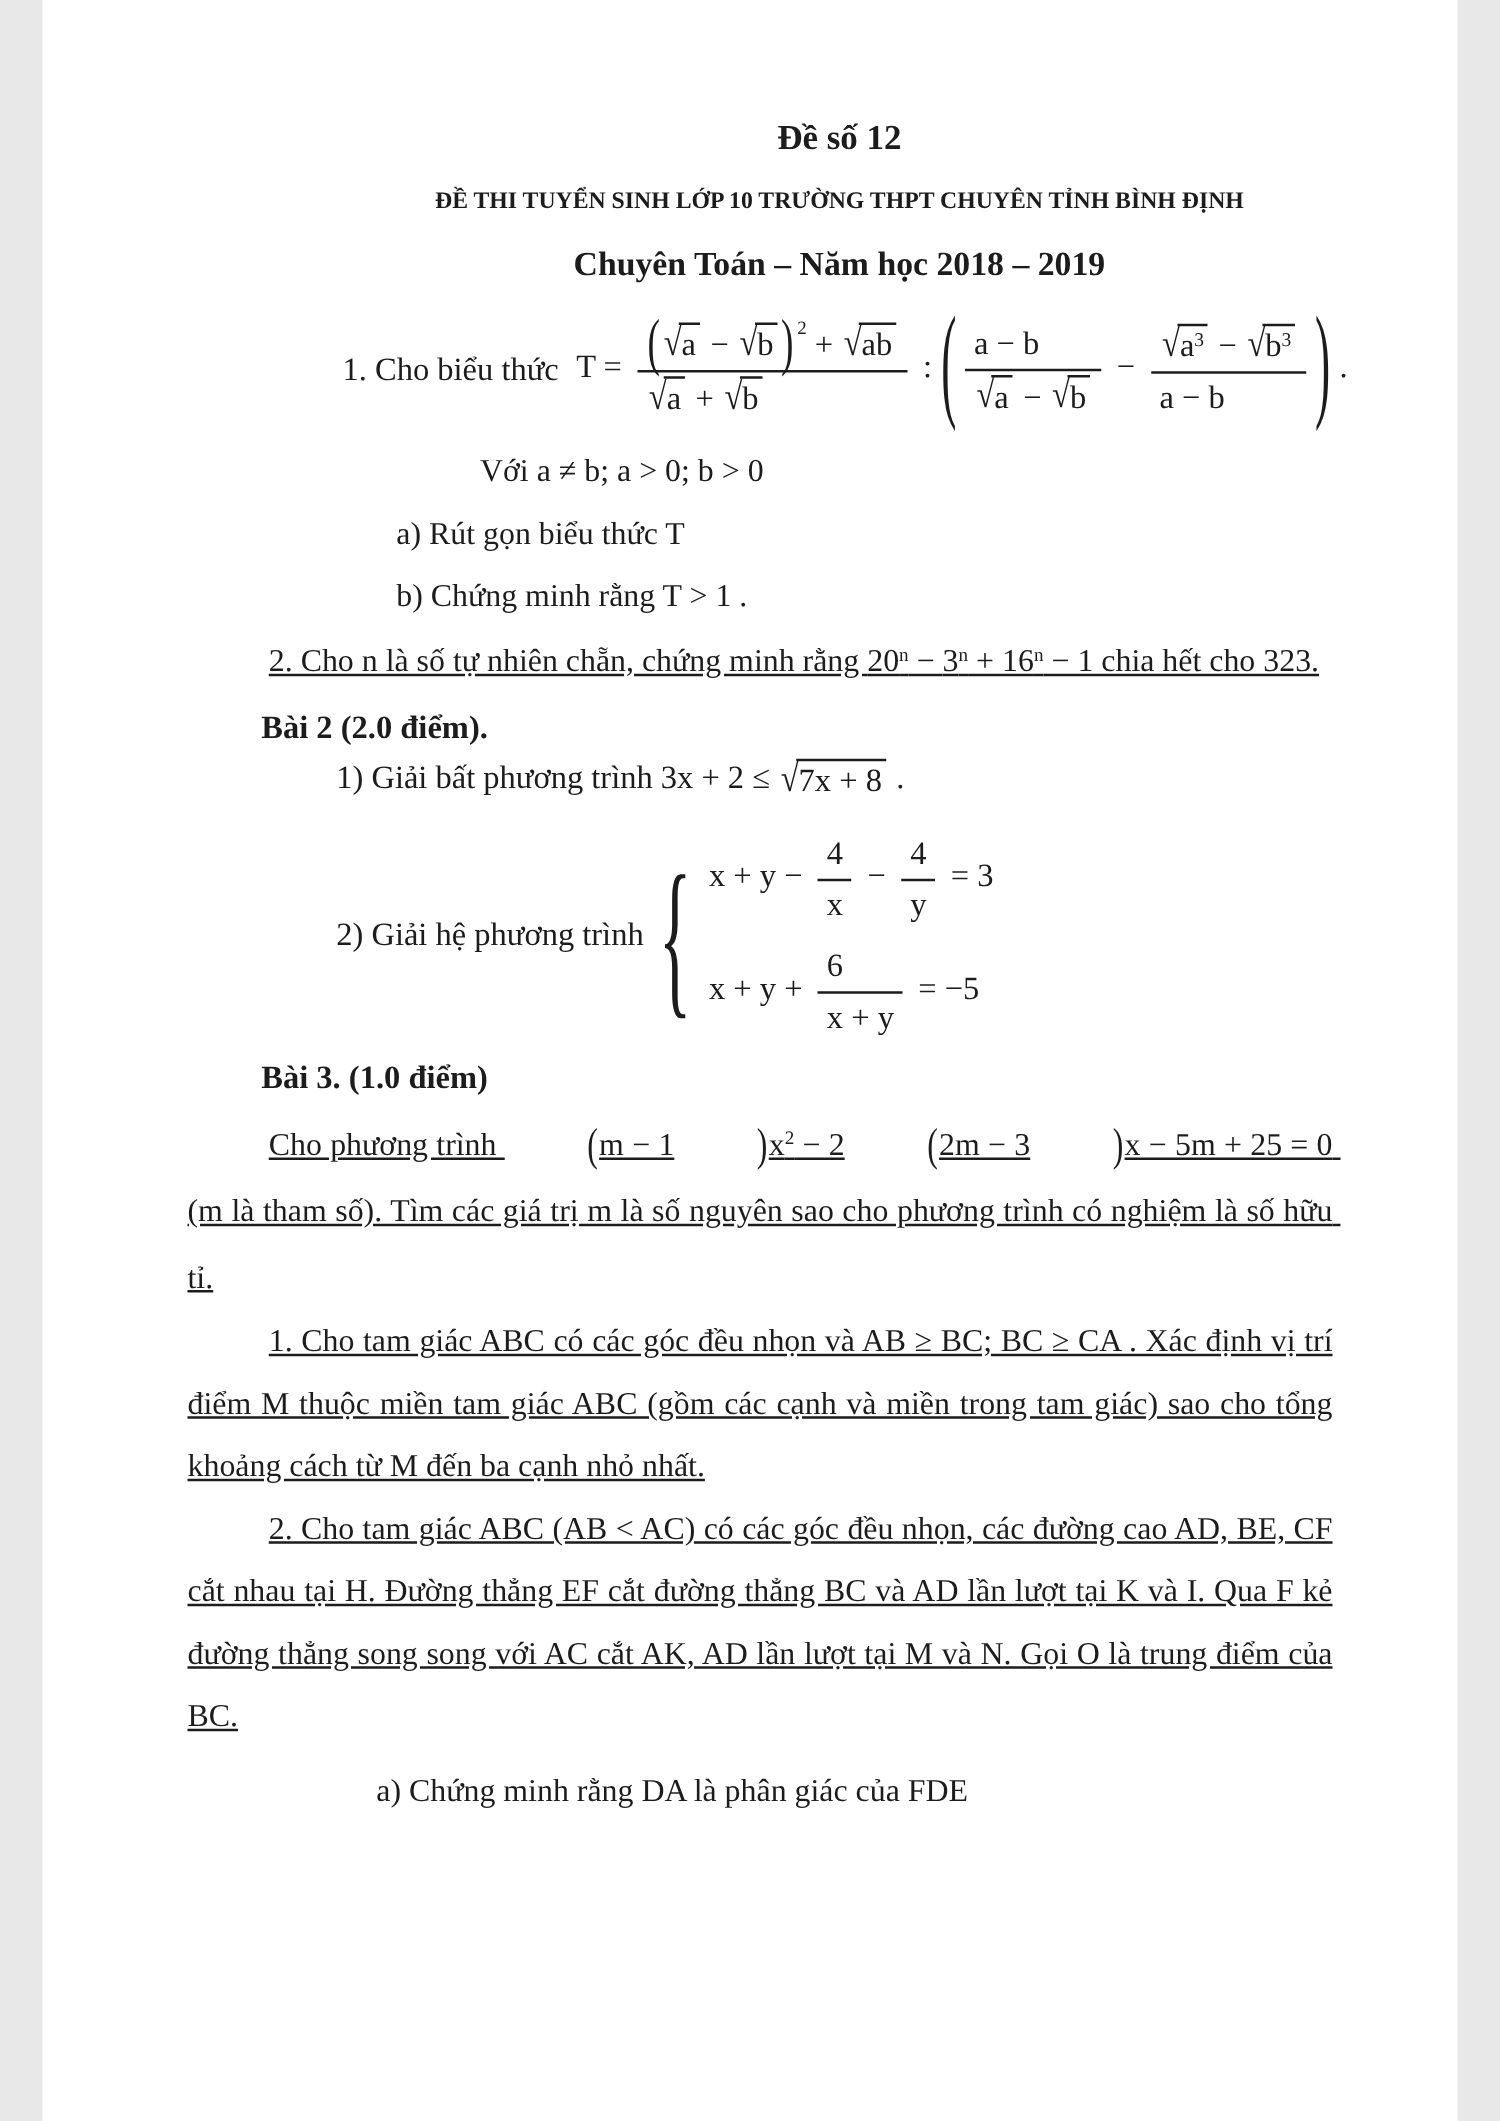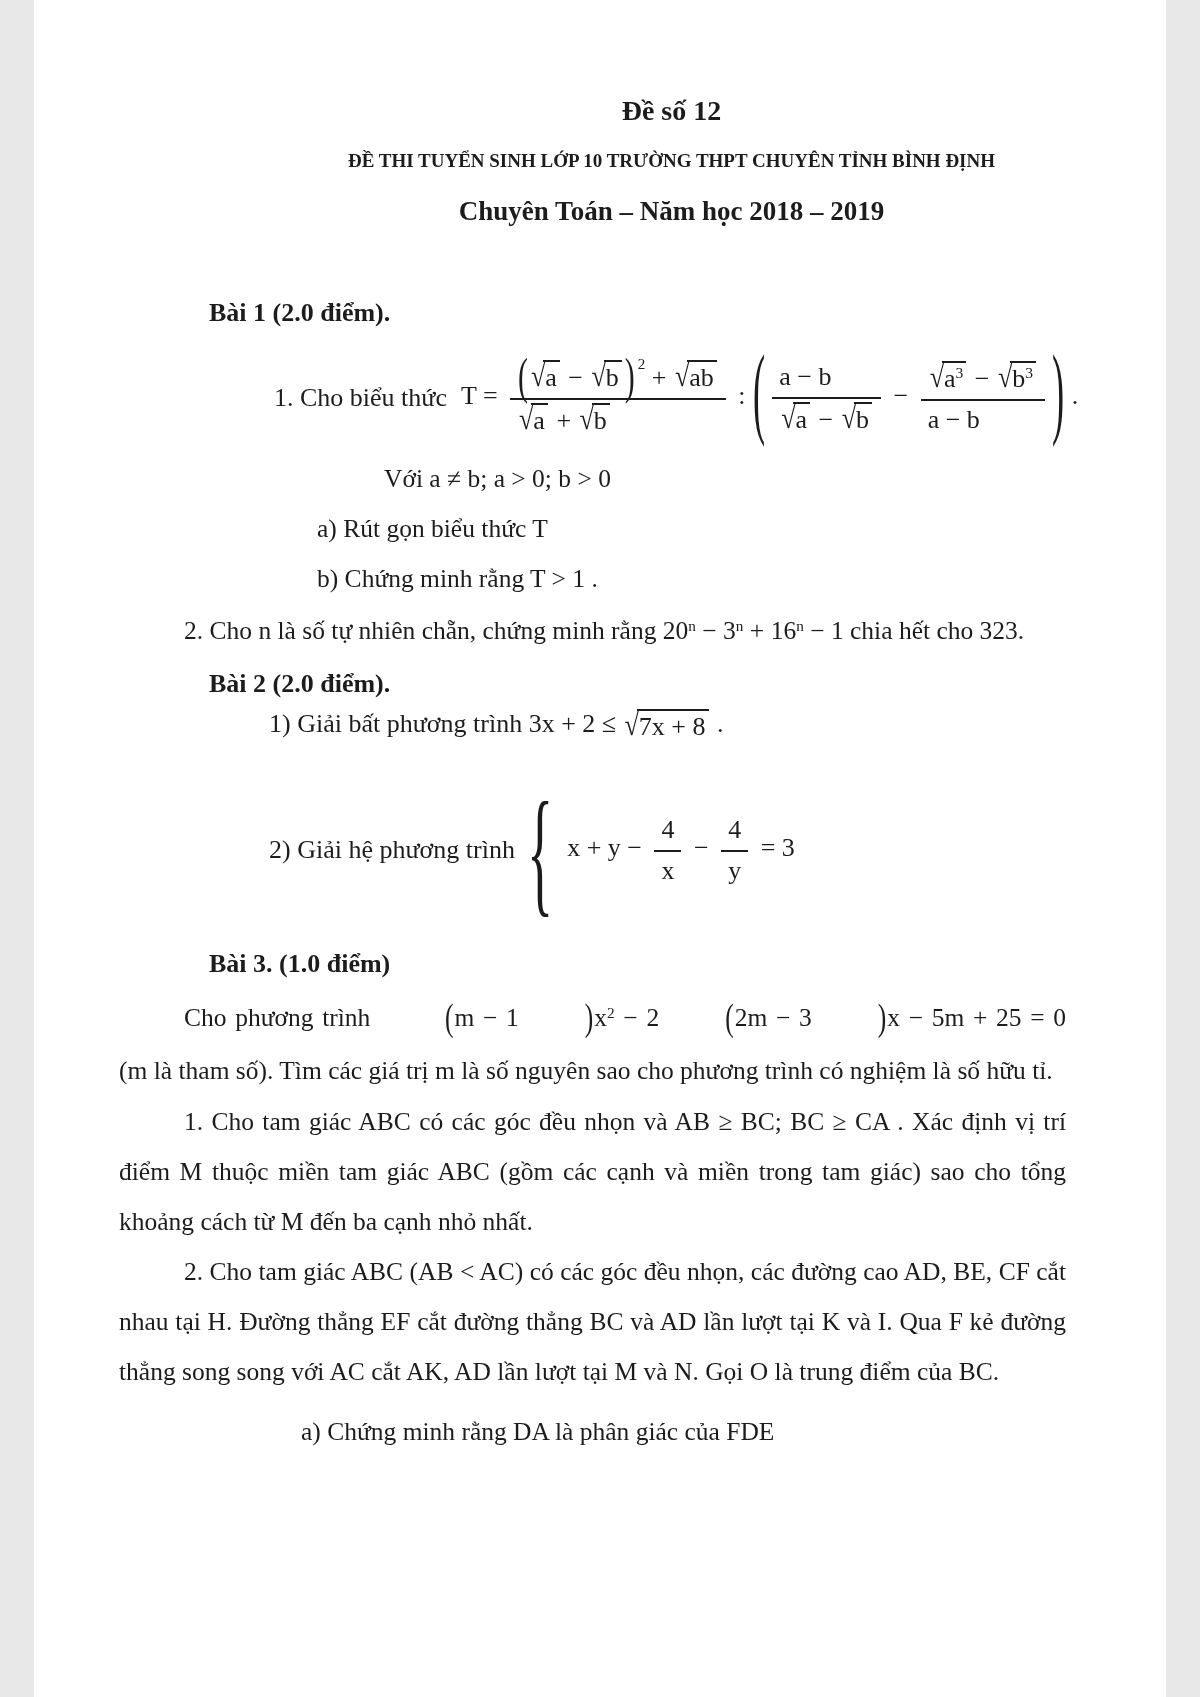--- a/index.html
+++ b/index.html
@@ -18,21 +18,21 @@
   .h-bai1{margin-top:52px;}
   .h-bai2{margin-top:2px;}
   .h-bai3{margin-top:6px;}
   .h-bai4{margin-top:4px;}
 
   .line{line-height:50px;}
   .cond-line{margin-left:350px;}
   .sub-item{margin-left:283px;}
   .sub-item-last{margin-left:267px;margin-top:10px;}
 
-  .para{margin-left:85px;margin-right:100px;text-align:justify;text-indent:65px;line-height:50px;}
+  .para{margin-left:116px;margin-right:100px;text-align:justify;text-indent:65px;line-height:50px;text-decoration:underline;}
   .para-mathline{line-height:53px;}
 
   
   .formula-line{margin-left:240px;min-height:112px;display:flex;align-items:center;margin-top:4px;font-size:26px;}
   .formula-line .lead{margin-right:14px;}
   .ineq-line{margin-left:235px;min-height:58px;display:flex;align-items:flex-start;font-size:26px;}
   .system-line{margin-left:235px;min-height:166px;display:flex;align-items:center;font-size:26px;}
   .system-line .lead{margin-right:12px;}
 
   
@@ -58,21 +58,20 @@
 <body>
 
 <div class="page">
 
   <div class="doc-header">
     <div class="hline l1">Đề số 12</div>
     <div class="hline l2">ĐỀ THI TUYỂN SINH LỚP 10 TRƯỜNG THPT CHUYÊN TỈNH BÌNH ĐỊNH</div>
     <div class="hline l3">Chuyên Toán – Năm học 2018 – 2019</div>
   </div>
 
-  <div class="sec-heading h-bai1">Bài 1 (2.0 điểm).</div>
 
   <div class="formula-line">
     <span class="lead">1. Cho biểu thức</span>
     <span class="math"><span class="mtxt">T = </span><span class="frac">
           <span class="num"><span class="par" style="transform: scaleY(1.7); font-size: 1.15em;">(</span><span class="sqrt"><span class="sqrt-sign">√</span><span class="sqrt-rad"><span class="mtxt">a</span></span></span><span class="mtxt"> − </span><span class="sqrt"><span class="sqrt-sign">√</span><span class="sqrt-rad"><span class="mtxt">b</span></span></span><span class="par" style="transform: scaleY(1.7); font-size: 1.15em;">)</span><span class="msup"><sup class="hi">2</sup></span><span class="mtxt"> + </span><span class="sqrt"><span class="sqrt-sign">√</span><span class="sqrt-rad"><span class="mtxt">ab</span></span></span></span>
           <span class="den"><span class="sqrt"><span class="sqrt-sign">√</span><span class="sqrt-rad"><span class="mtxt">a</span></span></span><span class="mtxt"> + </span><span class="sqrt"><span class="sqrt-sign">√</span><span class="sqrt-rad"><span class="mtxt">b</span></span></span></span>
         </span><span class="mtxt"> : </span><span class="par" style="transform: scaleY(2.8); font-size: 1.4em;">(</span><span class="frac">
           <span class="num"><span class="mtxt">a − b</span></span>
           <span class="den"><span class="sqrt"><span class="sqrt-sign">√</span><span class="sqrt-rad"><span class="mtxt">a</span></span></span><span class="mtxt"> − </span><span class="sqrt"><span class="sqrt-sign">√</span><span class="sqrt-rad"><span class="mtxt">b</span></span></span></span>
         </span><span class="mtxt"> − </span><span class="frac">
@@ -100,20 +99,24 @@
     <span class="math"><span class="cases">
           <span class="cases-brace">{</span>
           <span class="cases-col">
             <span class="cases-row"><span class="mtxt">x + y − </span><span class="frac">
                 <span class="num"><span class="mtxt">4</span></span>
                 <span class="den"><span class="mtxt">x</span></span>
               </span><span class="mtxt"> − </span><span class="frac">
                 <span class="num"><span class="mtxt">4</span></span>
                 <span class="den"><span class="mtxt">y</span></span>
               </span><span class="mtxt"> = 3</span></span>
+            <span class="cases-row"><span class="mtxt">x + y + </span><span class="frac">
+                <span class="num"><span class="mtxt">6</span></span>
+                <span class="den"><span class="mtxt">x + y</span></span>
+              </span><span class="mtxt"> = −5</span></span>
           </span>
         </span></span>
   </div>
 
   <div class="sec-heading h-bai3">Bài 3. (1.0 điểm)</div>
 
   <p class="para para-mathline" style="margin-top:2px;margin-bottom:0;"><span class="mtxt">Cho phương trình </span><span class="par" style="transform: scaleY(1.45);">(</span><span class="mtxt">m − 1</span><span class="par" style="transform: scaleY(1.45);">)</span><span class="msup"><span>x</span><sup>2</sup></span><span class="mtxt"> − 2</span><span class="par" style="transform: scaleY(1.45);">(</span><span class="mtxt">2m − 3</span><span class="par" style="transform: scaleY(1.45);">)</span><span class="mtxt">x − 5m + 25 = 0 (m là tham số). Tìm các giá trị m là số nguyên sao cho phương trình có nghiệm là số hữu tỉ.</span></p>
 
 
   <p class="para" style="margin-top:0;margin-bottom:0;">1. Cho tam giác ABC có các góc đều nhọn và AB ≥ BC; BC ≥ CA . Xác định vị trí điểm M thuộc miền tam giác ABC (gồm các cạnh và miền trong tam giác) sao cho tổng khoảng cách từ M đến ba cạnh nhỏ nhất.</p>

